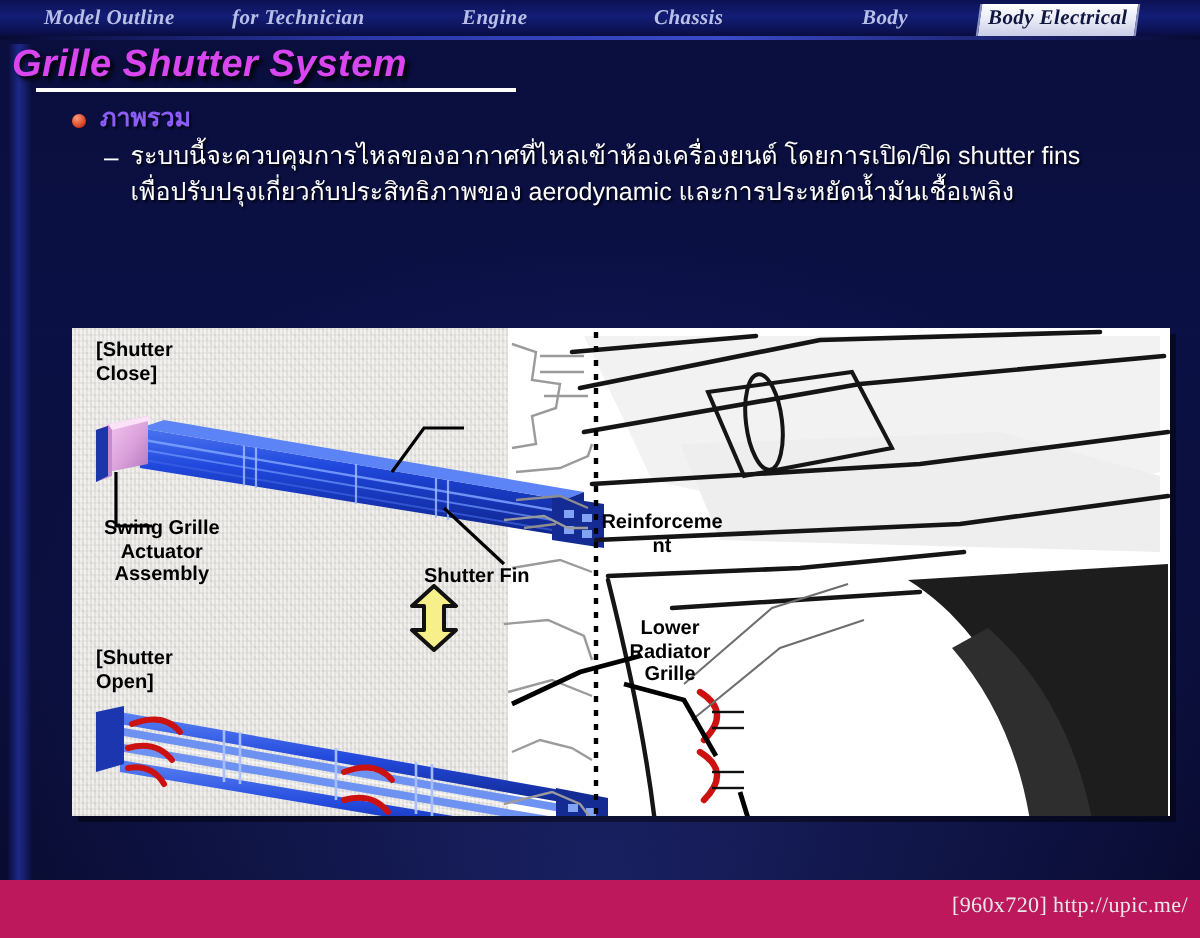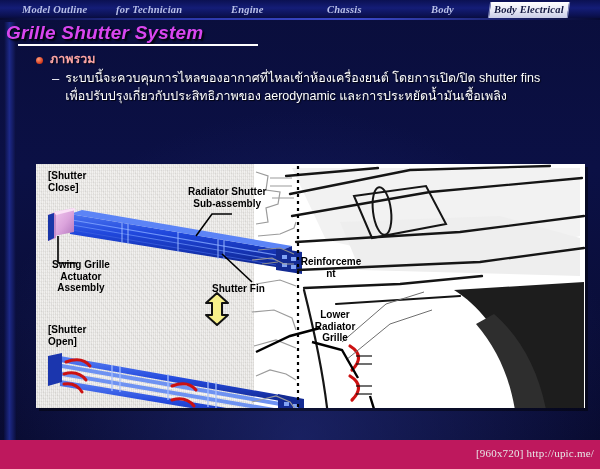--- a/index.html
+++ b/index.html
@@ -108,21 +108,21 @@
     gap: 7px;
   }
   .dot {
     margin-top: 5px;
     width: 7px; height: 7px;
     border-radius: 50%;
     background: radial-gradient(circle at 35% 30%, #ff9a78, #d43a1a 70%, #8e1d08);
     flex: 0 0 auto;
   }
   .bullet-head {
-    color: #fca5a5;
+    color: #8b5cf6;
     font-size: 12.5px;
     font-weight: bold;
     line-height: 15px;
     text-shadow: 1px 1px 1px rgba(0,0,0,.7);
   }
   .sub-block {
     margin-top: 3px;
     padding-left: 16px;
     display: flex;
     gap: 6px;
@@ -419,22 +419,20 @@
 
       <polyline points="6,188 40,172 70,164" fill="none" stroke="#000" stroke-width="2.4"></polyline>
 
       <polyline points="120,232 128,258 128,268" fill="none" stroke="#000" stroke-width="2.4"></polyline>
       <line x1="112" y1="268" x2="132" y2="268" stroke="#000" stroke-width="2.4"></line>
     </svg>
 
     <div class="lbl" style="left:12px;  top:6px;">[Shutter
 Close]</div>
 
-    <div class="lbl c" style="left:152px; top:22px;">Radiator Shutter
-Sub-assembly</div>
 
     <div class="lbl c" style="left:16px;  top:95px;">Swing Grille
 Actuator
 Assembly</div>
 
     <div class="lbl c" style="left:176px; top:119px;">Shutter Fin</div>
 
     <div class="lbl" style="left:12px;  top:160px;">[Shutter
 Open]</div>
 

